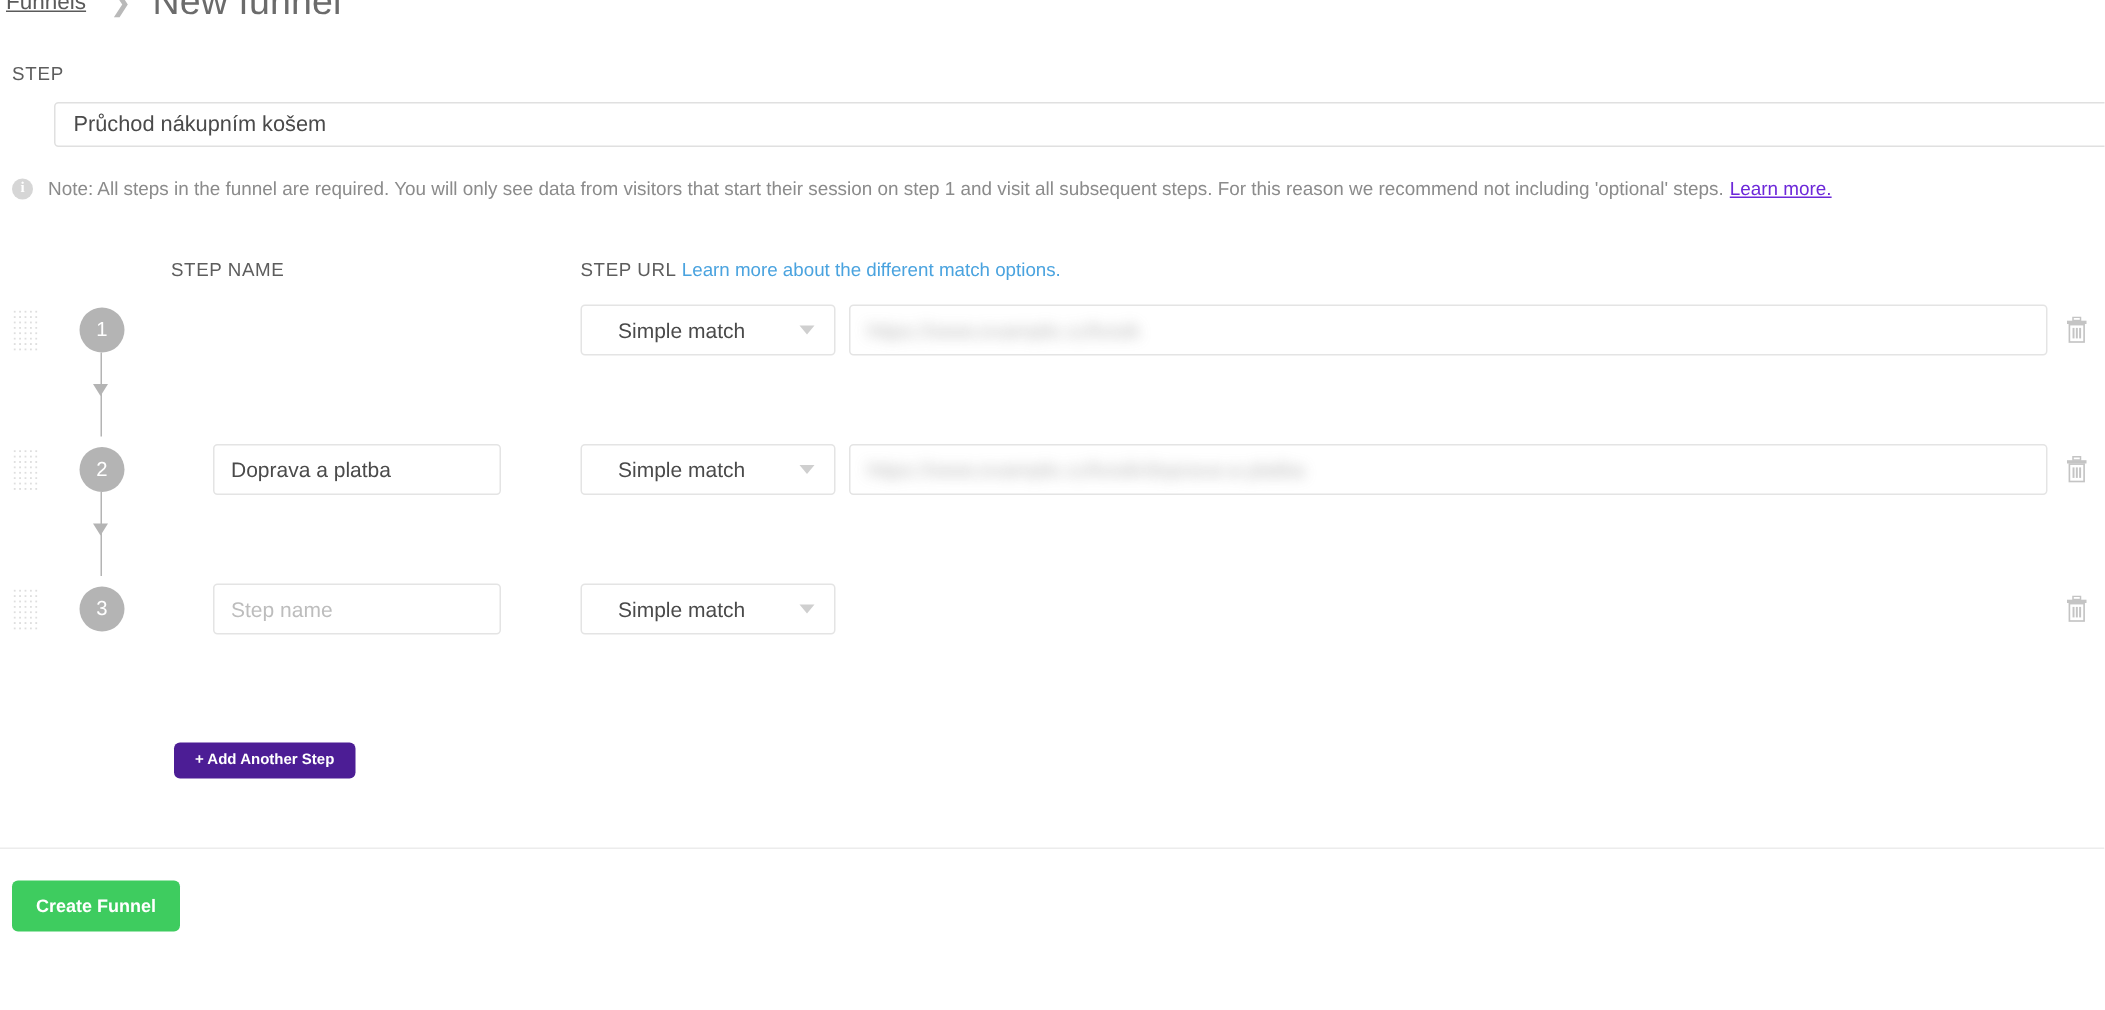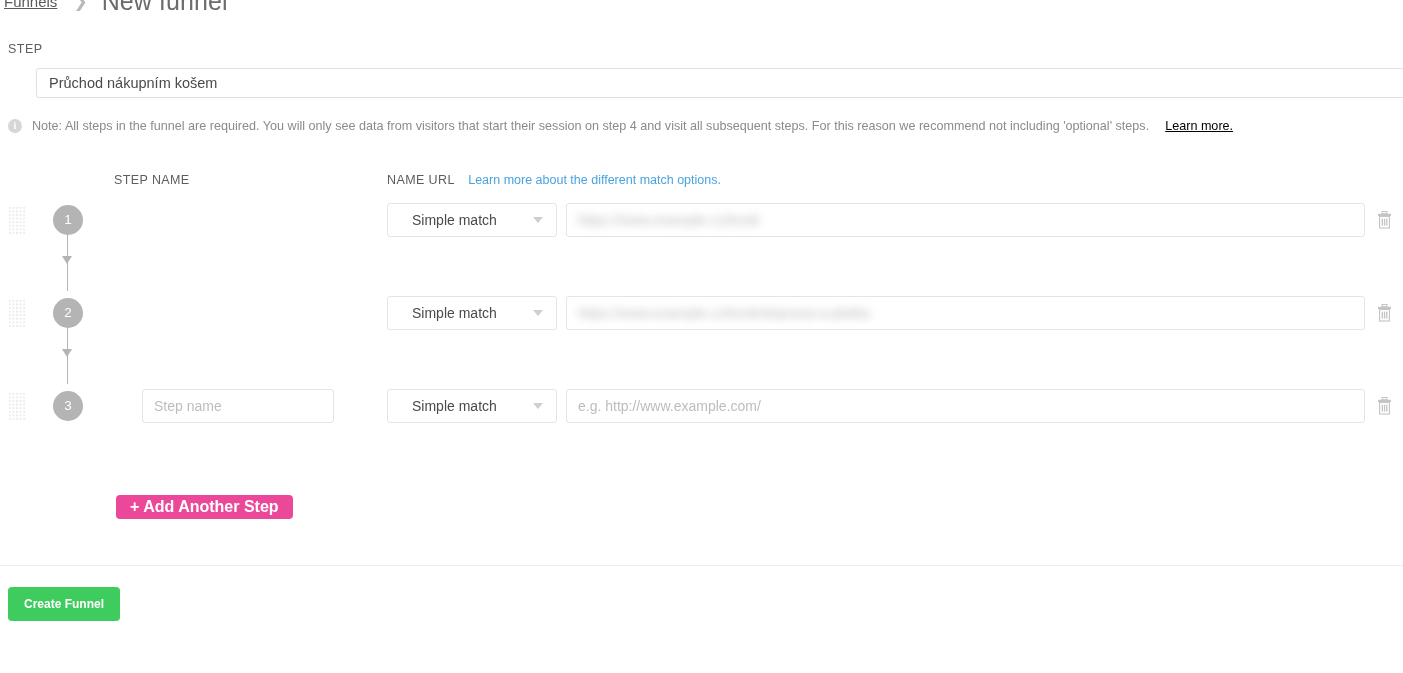--- a/index.html
+++ b/index.html
@@ -93,42 +93,41 @@
     color: #ffffff;
     font-size: 10px;
     font-weight: bold;
     line-height: 14px;
     text-align: center;
     margin-right: 10px;
     flex: 0 0 auto;
     font-family: "Liberation Serif", serif;
   }
   .note-link {
-    color: #000000;
+    color: #6d28d9;
     text-decoration: underline;
-    margin-left: 16px;
+    margin-left: 4px;
     cursor: pointer;
   }
 
   
   .col-head {
     position: absolute;
     font-size: 12.5px;
     letter-spacing: .4px;
     color: #5d5d5d;
     top: 173px;
   }
   .col-head.step { left: 114px; }
   .col-head.url  { left: 387px; }
   .match-link {
     color: #4aa3df;
     text-decoration: none;
     font-size: 12.5px;
     letter-spacing: 0;
-    margin-left: 10px;
     cursor: pointer;
   }
 
   
   .steps {
     position: absolute;
     top: 198px;
     left: 0;
     width: 100%;
   }
@@ -278,26 +277,26 @@
     width: 15px;
     height: 18px;
     cursor: pointer;
   }
 
   
   .add-step-btn {
     position: absolute;
     top: 495px;
     left: 116px;
-    background: #ec4899;
+    background: #4c1d95;
     color: #ffffff;
     border: none;
     border-radius: 4px;
     font-family: "Liberation Sans", sans-serif;
-    font-size: 16px;
+    font-size: 10px;
     font-weight: bold;
     padding: 0 14px;
     height: 24px;
     line-height: 24px;
     cursor: pointer;
   }
 
   
   .divider {
     position: absolute;
@@ -331,27 +330,27 @@
   <span class="crumb-link">Funnels</span>
   <span class="crumb-sep">❯</span>
   <span class="crumb-title">New funnel</span>
 </div>
 
 <div class="name-label">STEP</div>
 <input class="name-input" type="text" value="Průchod nákupním košem" style="">
 
 <div class="note-row">
   <span class="info-icon">i</span>
-  <span>Note: All steps in the funnel are required. You will only see data from visitors that start their session on step 4 and visit all subsequent steps. For this reason we recommend not including 'optional' steps.</span>
+  <span>Note: All steps in the funnel are required. You will only see data from visitors that start their session on step 1 and visit all subsequent steps. For this reason we recommend not including 'optional' steps.</span>
   <span class="note-link">Learn more.</span>
 </div>
 
 <div class="col-head step">STEP NAME</div>
 <div class="col-head url">
-  <span>NAME URL</span>
+  <span>STEP URL</span>
   <a class="match-link">Learn more about the different match options.</a>
 </div>
 
 <div class="steps">
 
   <div class="step-row">
     <div class="drag-handle"></div>
     <div class="step-bullet">1</div>
     <div class="connector"></div>
     <div class="connector-arrow"></div>
@@ -372,20 +371,21 @@
         <rect x="9.1" y="7.6" width="1.3" height="7" fill="#c4c4c4"></rect>
       </svg>
     </div>
   </div>
 
   <div class="step-row">
     <div class="drag-handle"></div>
     <div class="step-bullet">2</div>
     <div class="connector"></div>
     <div class="connector-arrow"></div>
+    <input class="step-name-input" type="text" value="Doprava a platba" style="">
     <div class="match-select">
       <span>Simple match</span>
       <span class="caret"></span>
     </div>
     <div class="url-blur">
       <span>https://www.example.cz/kosik/doprava-a-platba</span>
     </div>
     <div class="delete-icon">
       <svg width="15" height="18" viewBox="0 0 15 18" aria-hidden="true">
         <rect x="5" y="0.5" width="5" height="2.2" fill="none" stroke="#c4c4c4" stroke-width="1"></rect>
@@ -399,21 +399,20 @@
   </div>
 
   <div class="step-row">
     <div class="drag-handle"></div>
     <div class="step-bullet">3</div>
     <input class="step-name-input" type="text" placeholder="Step name" style="">
     <div class="match-select">
       <span>Simple match</span>
       <span class="caret"></span>
     </div>
-    <input class="url-input" type="text" placeholder="e.g. http://www.example.com/" style="">
     <div class="delete-icon">
       <svg width="15" height="18" viewBox="0 0 15 18" aria-hidden="true">
         <rect x="5" y="0.5" width="5" height="2.2" fill="none" stroke="#c4c4c4" stroke-width="1"></rect>
         <rect x="1" y="2.8" width="13" height="2.2" fill="#c4c4c4"></rect>
         <rect x="2.6" y="5.4" width="9.8" height="11.6" fill="none" stroke="#c4c4c4" stroke-width="1.1"></rect>
         <rect x="4.7" y="7.6" width="1.3" height="7" fill="#c4c4c4"></rect>
         <rect x="6.9" y="7.6" width="1.3" height="7" fill="#c4c4c4"></rect>
         <rect x="9.1" y="7.6" width="1.3" height="7" fill="#c4c4c4"></rect>
       </svg>
     </div>

